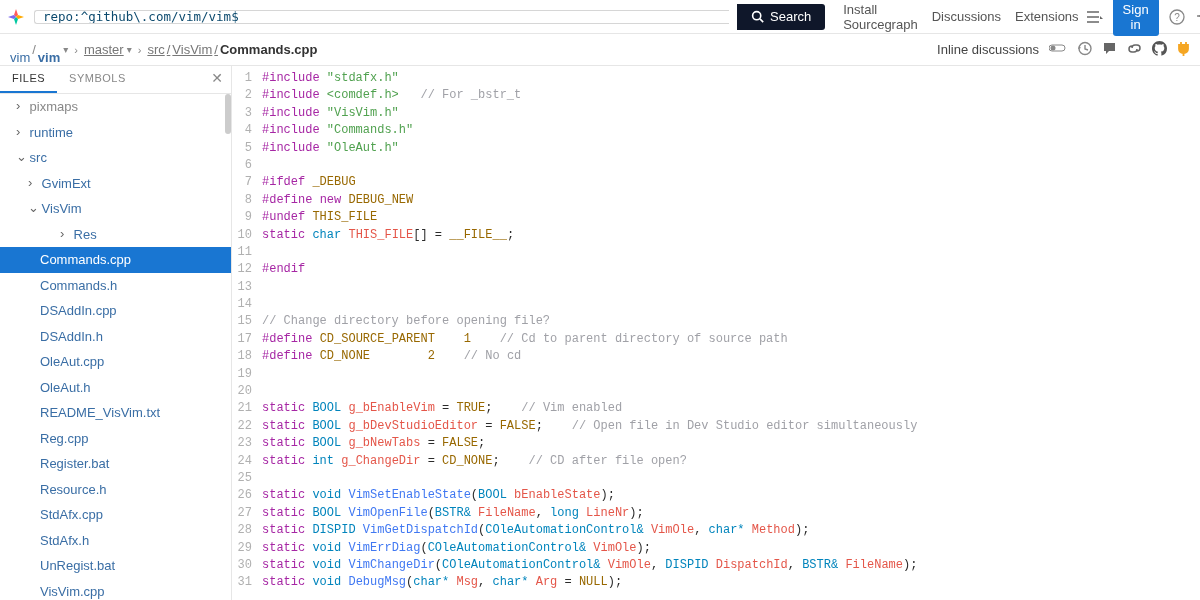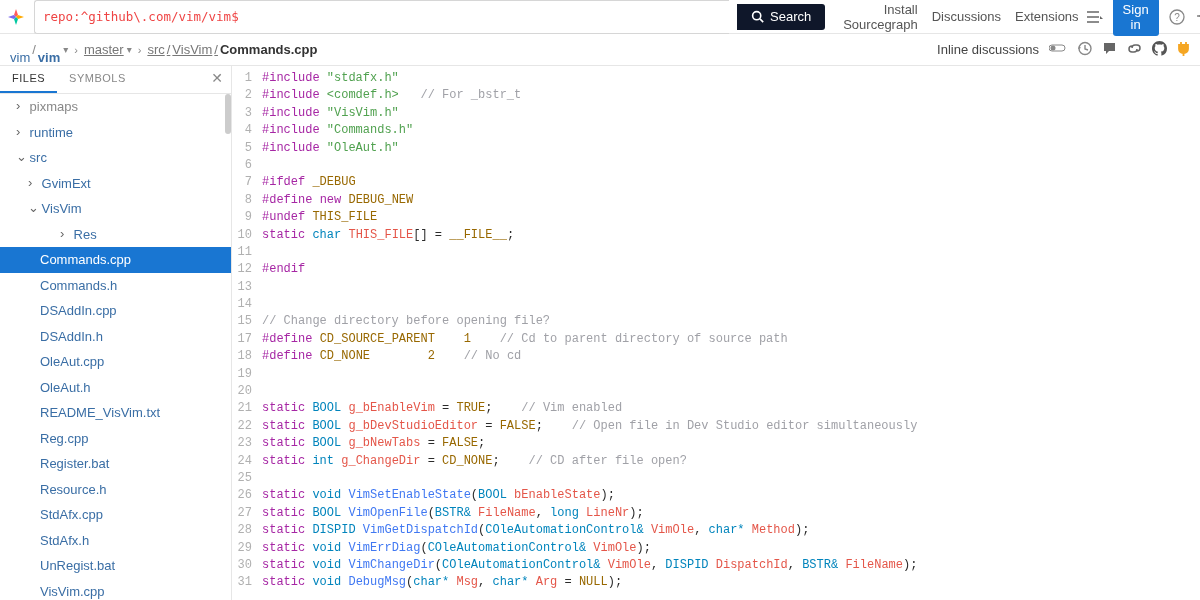--- a/index.html
+++ b/index.html
@@ -1,22 +1,22 @@
 <!DOCTYPE html>
 <html><head>
 <meta charset="utf-8">
 <style>
 * { box-sizing: border-box; margin: 0; padding: 0; }
 body { font-family: -apple-system, BlinkMacSystemFont, "Segoe UI", Helvetica, Arial, sans-serif; font-size: 13px; color: #2b2b2b; background: #fff; overflow: hidden; }
 .topbar { display: flex; align-items: center; height: 34px; border-bottom: 1px solid #e6e6e6; padding: 0 6px; gap: 8px; }
 .logo { width: 22px; height: 22px; display: flex; align-items: center; justify-content: center; }
-.search-input { flex: 0 0 695px; height: 34px; border: 1px solid #d6d6d6; border-right: none; border-radius: 3px 0 0 3px; padding: 0 8px; font-size: 12.5px; font-family: Menlo, Consolas, monospace; color: #ef4444; }
+.search-input { flex: 0 0 695px; height: 14px; border: 1px solid #d6d6d6; border-right: none; border-radius: 3px 0 0 3px; padding: 0 8px; font-size: 12.5px; font-family: Menlo, Consolas, monospace; color: #0c4a6e; }
 .search-btn { height: 26px; background: #0f172a; color: #fff; border: none; border-radius: 0 3px 3px 0; padding: 0 14px; font-size: 13px; display: inline-flex; align-items: center; gap: 6px; cursor: pointer; }
 .nav-links { display: flex; align-items: center; gap: 14px; font-size: 13px; color: #555; margin-left: 10px; }
-.nav-links span { cursor: pointer; text-align: right; }
+.nav-links span { cursor: pointer; }
 .right-icons { margin-left: auto; display: flex; align-items: center; gap: 10px; }
 .menu-icon, .help-icon, .sparkle-icon { color: #666; display: inline-flex; }
 .signin-btn { background: #1976d2; color: #fff; border: none; border-radius: 3px; padding: 4px 10px; font-size: 13px; cursor: pointer; }
 
 .pathbar { display: flex; align-items: center; height: 32px; border-bottom: 1px solid #e6e6e6; padding: 0 10px; font-size: 13px; }
 .pathbar .seg { color: #3a6ea5; margin-top: 16px; }
 .pathbar .seg.bold { font-weight: 600; }
 .pathbar .chev { color: #888; margin: 0 6px; font-size: 11px; }
 .pathbar .dd { color: #888; margin-left: 3px; font-size: 10px; }
 .pathbar .slash { color: #888; margin: 0 2px; }

